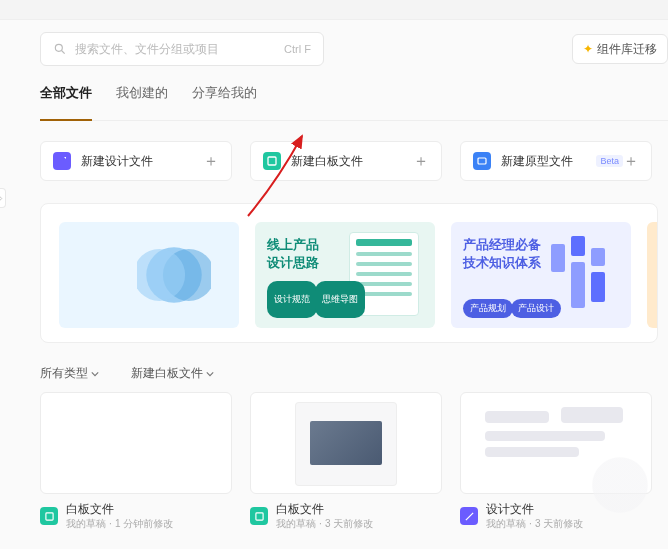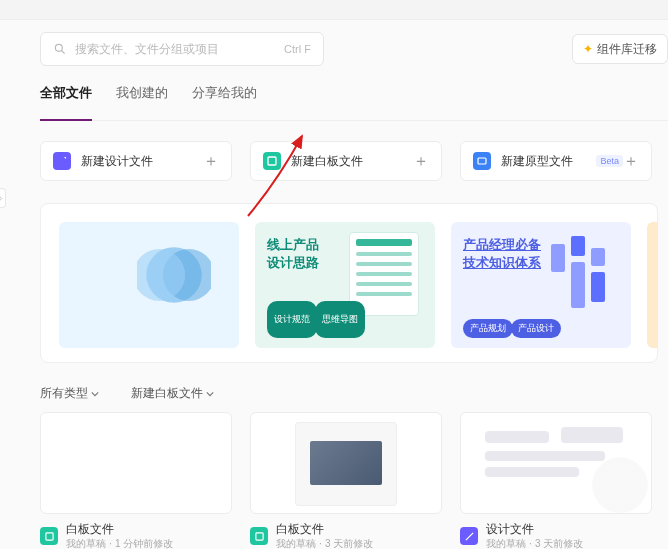--- a/index.html
+++ b/index.html
@@ -9,47 +9,47 @@
 .header-row { display:flex; align-items:center; gap:28px; padding:12px 0 0 0; }
 .search { flex:0 0 284px; height:34px; background:#fff; border:1px solid #e6e6e6; border-radius:6px; display:flex; align-items:center; padding:0 12px; color:#bbb; font-size:12px; }
 .search svg { width:14px; height:14px; margin-right:8px; stroke:#bbb; }
 .search .ph { flex:1; color:#bbb; }
 .search .kbd { color:#bbb; font-size:11px; }
 .spacer { flex:1; }
 .migrate { height:30px; border:1px solid #e6e6e6; border-radius:6px; background:#fff; display:flex; align-items:center; padding:0 10px; font-size:12px; color:#555; gap:4px; }
 .migrate .dot { color:#f7b500; }
 .tabs { display:flex; gap:24px; padding:18px 0 10px 0; font-size:13px; border-bottom:1px solid #eee; width:628px; }
 .tab { color:#666; cursor:pointer; padding-bottom:8px; }
-.tab.active { color:#222; font-weight:600; border-bottom:2px solid #701a75; margin-bottom:-11px; }
+.tab.active { color:#222; font-weight:600; border-bottom:2px solid #a16207; margin-bottom:-11px; }
 .create-row { display:flex; gap:18px; padding:20px 0 0 0;align-items:center; }
 .create-card { width:192px; height:40px; background:#fff; border:1px solid #ececec; border-radius:6px; display:flex; align-items:center; padding:0 12px; font-size:12px; color:#333; cursor:pointer; }
 .cc-icon { width:18px; height:18px; border-radius:4px; margin-right:10px; display:flex; align-items:center; justify-content:center; }
 .cc-icon.purple { background:#6b5cff; }
 .cc-icon.teal { background:#1fc7a0; }
 .cc-icon.blue { background:#3b82f6; }
 .cc-icon svg { width:10px; height:10px; fill:#fff; }
 .cc-label { flex:1; }
 .cc-beta { font-size:9px; background:#eef1ff; color:#7b8cff; padding:1px 4px; border-radius:3px; margin-left:4px; }
 .plus { color:#999; font-weight:300; font-size:16px; }
 .banner { margin-top:22px; width:618px; border:1px solid #eee; border-radius:8px; background:#fff; padding:18px 0 14px 18px; overflow:hidden; }
 .banner-title { font-size:13px; color:#333; margin-bottom:12px; font-weight:500; }
 .res-row { display:flex; gap:16px; overflow:hidden; }
-.res-card { width:180px; height:126px; border-radius:6px; flex-shrink:0; position:relative; overflow:hidden; font-size:12px; }
+.res-card { width:180px; height:106px; border-radius:6px; flex-shrink:0; position:relative; overflow:hidden; font-size:12px; }
 .res1 { background:#eaf6ff; }
 .res1 .blob { position:absolute; right:28px; top:16px; width:74px; height:74px; }
 .res1 .t1 { position:absolute; left:16px; top:30px; font-size:14px; color:#3a6aa3; font-weight:600; line-height:20px; }
 .res2 { background:#e8f6f2; }
 .res2 .t2 { position:absolute; left:12px; top:14px; font-size:13px; color:#0f8c77; font-weight:700; line-height:18px; }
 .res2 .sheet { position:absolute; right:16px; top:10px; width:70px; height:84px; background:#fff; border-radius:4px; border:1px solid #d0ece5; padding:6px; }
 .res2 .ln { height:4px; background:#9cdacb; border-radius:2px; margin-bottom:6px; }
 .res2 .ln.hd { background:#35b79a; height:7px; }
 .res2 .pill { position:absolute; bottom:10px; left:12px; background:#0f8c77; color:#fff; font-size:9px; padding:12px 7px; border-radius:10px; }
 .res2 .pill2 { left:60px; }
 .res3 { background:#eef1ff; }
-.res3 .t3 { position:absolute; left:12px; top:14px; font-size:13px; color:#4d5fe3; font-weight:700; line-height:18px;text-decoration:underline; }
+.res3 .t3 { position:absolute; left:12px; top:14px; font-size:13px; color:#4d5fe3; font-weight:700; line-height:18px; }
 .res3 .pill { position:absolute; bottom:10px; left:12px; background:#4d5fe3; color:#fff; font-size:9px; padding:3px 7px; border-radius:10px; }
 .res3 .pill2 { left:60px; }
 .res3 .bars { position:absolute; right:14px; top:14px; width:66px; height:78px; }
 .res3 .bar { position:absolute; background:#8e9dff; border-radius:2px; width:14px; }
 .res4 { background:#ffeacc; width:30px; border-radius:6px 0 0 6px; }
 .filters { display:flex; gap:32px; padding:22px 0 10px 0; font-size:12px; color:#555; }
 .filter { display:flex; align-items:center; gap:3px; cursor:pointer; }
 .chev { width:8px; height:8px; }
 .files { display:flex; gap:18px; }
 .file { width:192px; }

